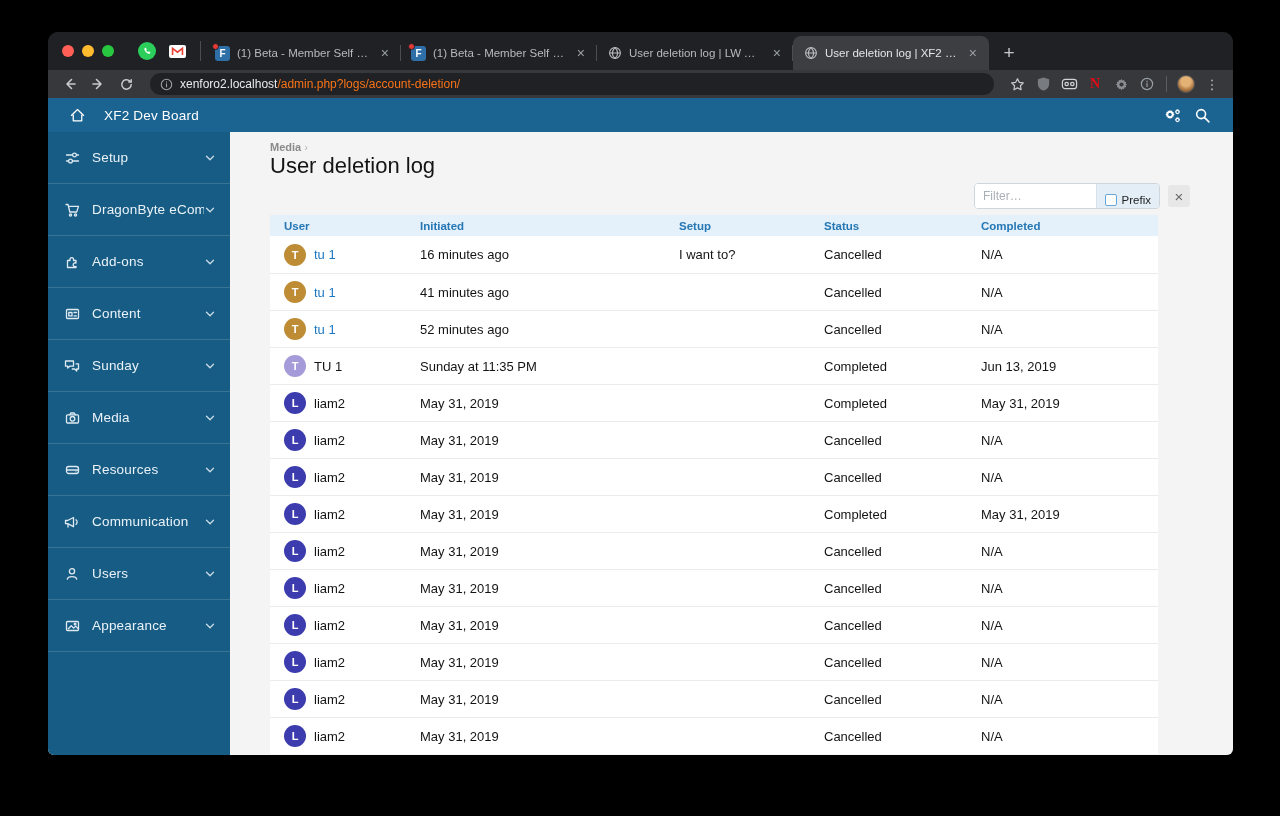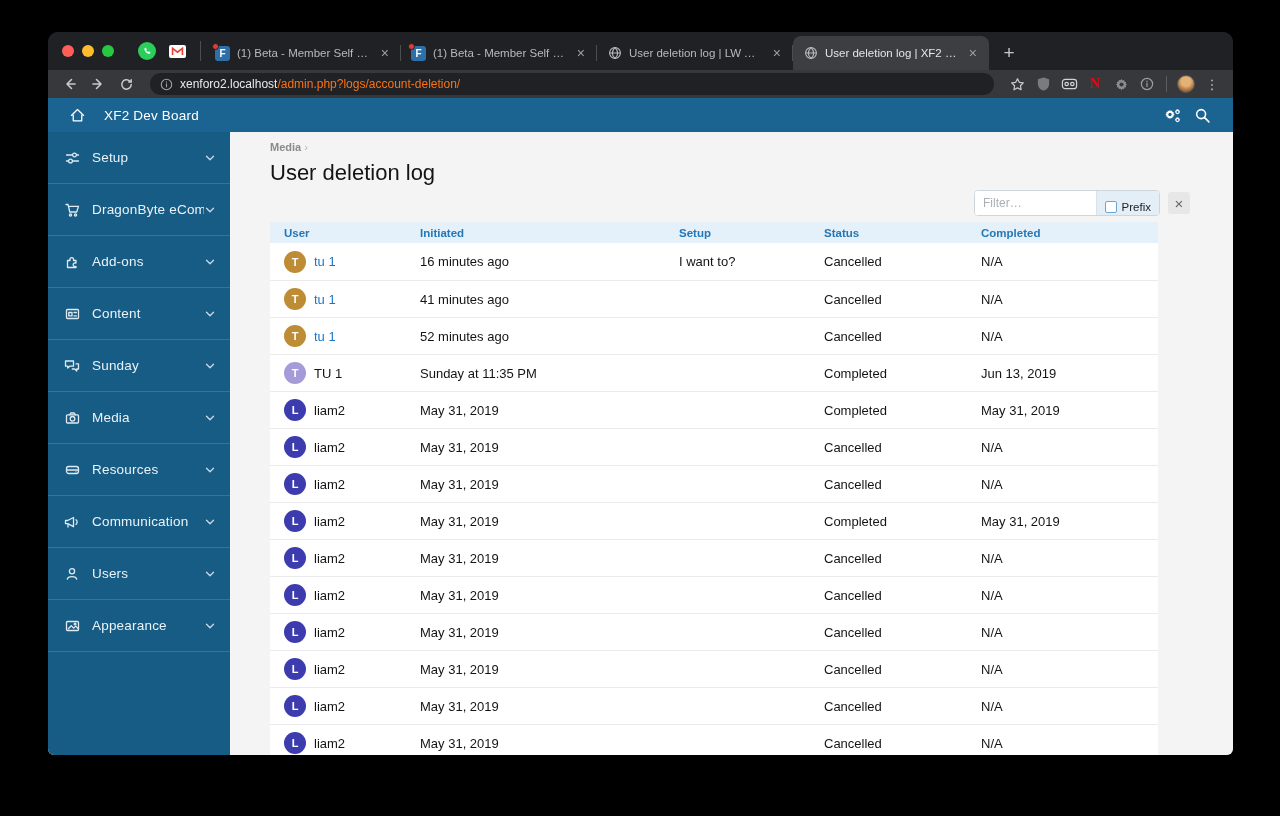--- a/index.html
+++ b/index.html
@@ -74,21 +74,21 @@
                color:#eaf2f8; border-bottom:1px solid rgba(255,255,255,.14); }
   .side-item .sico { width:20px; height:17px; margin-right:10px; display:flex; align-items:center;
                justify-content:center; opacity:.95; }
   .side-item .slabel { flex:1; font-size:13.5px; font-weight:300; letter-spacing:.2px;
                white-space:nowrap; overflow:hidden; }
   .side-item .chev { opacity:.85; }
 
   .content { flex:1; padding:9px 43px 0 40px; overflow:hidden; }
   .crumb { font-size:11px; color:#8a8a8a; font-weight:bold; }
   .crumb .sep { color:#b5b5b5; margin-left:3px; font-weight:normal; }
-  .pagetitle { font-size:22px; color:#141414; margin-top:7px; font-weight:normal; }
+  .pagetitle { font-size:22px; color:#141414; font-weight:normal; }
 
   .filterrow { display:flex; justify-content:flex-end; align-items:center; margin-top:4px; height:26px; gap:8px; }
   .filterbox { display:flex; align-items:stretch; border:1px solid #cfd6db; border-radius:4px;
                overflow:hidden; background:#fff; height:26px; width:186px; }
   .filterbox input { border:0; outline:none; flex:1; font-size:12px; padding:0 8px; min-width:0;
                color:#333; font-family:"Liberation Sans",sans-serif; }
   .filterbox input::placeholder { color:#a9b0b6; }
   .prefixwrap { background:#e4eef7; display:flex; align-items:center; gap:5px; padding:16px 8px;
                border-left:1px solid #d6e2ec; }
   .prefixwrap .cb { width:12px; height:12px; border:1px solid #6aa7d8; border-radius:2px; background:#fff; }

